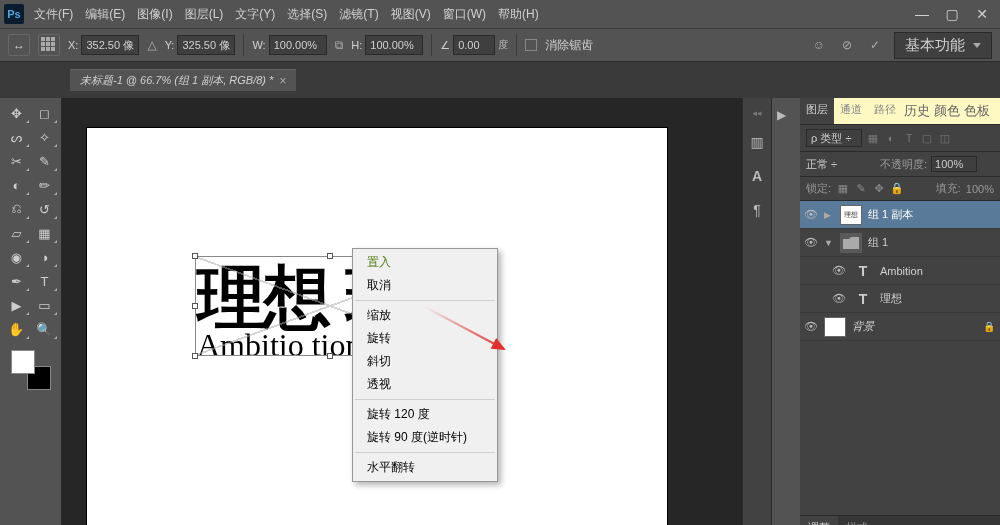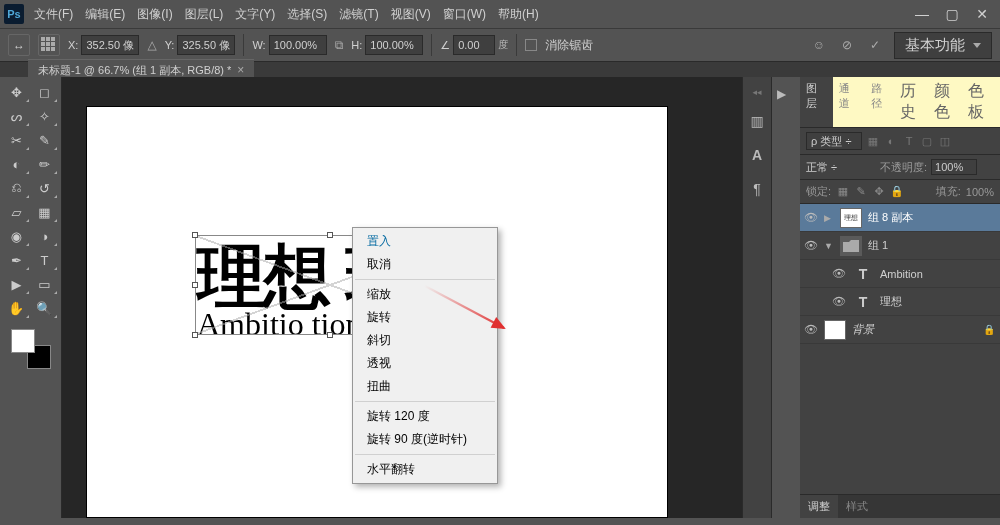--- a/index.html
+++ b/index.html
@@ -22,21 +22,21 @@
   .opt-field input { width: 58px; height: 20px; background: #3f3f3f; border: 1px solid #2a2a2a; color: #d0d0d0; font-size: 11px; padding: 0 4px; }
   .opt-field label { font-size: 11px; }
   .opt-field .unit { font-size: 10px; color: #bbb; }
   .vdiv { width: 1px; height: 22px; background: #3a3a3a; }
   .opt-check { width: 12px; height: 12px; border: 1px solid #888; display: inline-block; vertical-align: middle; }
   .opt-right { margin-left: auto; display: flex; align-items: center; gap: 10px; }
   .opt-right .ic { width: 18px; height: 18px; display:flex; align-items:center; justify-content:center; color:#aaa; }
   .basic-fn { background: #3f3f3f; border: 1px solid #2a2a2a; padding: 3px 10px; font-size: 15px; display:flex; align-items:center; gap:5px;}
   
   
-  .tabbar { height: 15px; background: #3a3a3a; display: flex; align-items: center; padding-left: 28px; }
+  .tabbar { height: 36px; background: #3a3a3a; display: flex; align-items: center; padding-left: 70px; font-style: italic; }
   .doc-tab { background: #535353; padding: 3px 10px; font-size: 11px; color: #d0d0d0; display: flex; align-items: center; gap: 6px; border-top:1px solid #666;}
   .doc-tab .x { color: #aaa; font-size: 12px; }
   
   
   .main { display: flex; height: calc(100% - 84px); }
   
   
   .tools { width: 62px; background: #535353; border-right: 1px solid #2a2a2a; padding: 4px 2px; }
   .tool-grid { display:grid; grid-template-columns: repeat(2, 26px); gap: 2px; justify-content:center;}
   .tool { width: 26px; height: 22px; display: flex; align-items: center; justify-content: center; color: #ccc; font-size: 13px; position:relative;}
@@ -55,40 +55,40 @@
   .sel-box { position:absolute; top:128px; left:108px; width:270px; height:100px; border:1px solid #888; }
   .sel-box::before { content:""; position:absolute; top:0; left:0; right:0; bottom:0; background: linear-gradient(to bottom right, transparent 49.5%, #aaa 49.5%, #aaa 50.5%, transparent 50.5%), linear-gradient(to bottom left, transparent 49.5%, #aaa 49.5%, #aaa 50.5%, transparent 50.5%); opacity:0.5;}
   .handle { width:6px; height:6px; background:#fff; border:1px solid #555; position:absolute; }
   .h-tl{top:-4px;left:-4px;} .h-tr{top:-4px;right:-4px;} .h-bl{bottom:-4px;left:-4px;} .h-br{bottom:-4px;right:-4px;}
   .h-tm{top:-4px;left:50%;margin-left:-3px;} .h-bm{bottom:-4px;left:50%;margin-left:-3px;}
   .h-ml{top:50%;left:-4px;margin-top:-3px;} .h-mr{top:50%;right:-4px;margin-top:-3px;}
   
   
   .ctx-menu { position:absolute; top:150px; left:290px; width:146px; background:#f0f0f0; border:1px solid #979797; box-shadow: 3px 3px 6px rgba(0,0,0,0.3); font-size:12px; color:#000; padding: 2px 0;}
   .ctx-item { padding: 3px 14px; }
-  .ctx-item.disabled { color: #0369a1; }
+  .ctx-item.disabled { color: #4d7c0f; }
   .ctx-item.hl { background: #90c8f6; }
   .ctx-sep { height:1px; background:#d0d0d0; margin: 3px 2px; }
   .arrow { position:absolute; width:90px; height:2px; background:linear-gradient(to right, transparent, #e03030); top:250px; left:352px; transform: rotate(28deg); transform-origin: right center;}
   .arrow::after { content:""; position:absolute; right:-2px; top:-5px; width:0; height:0; border-left:14px solid #e03030; border-top:6px solid transparent; border-bottom:6px solid transparent;}
   
   
   .mid-icons { width: 30px; background: #424242; border-left:1px solid #2a2a2a; border-right:1px solid #2a2a2a; padding-top:10px; display:flex; flex-direction:column; align-items:center; gap:14px;}
   .mid-icons .mi { width:20px; height:20px; color:#bbb; display:flex; align-items:center; justify-content:center; font-size:14px;}
   
   
   .play-col { width: 28px; background:#535353; padding-top:10px; display:flex; flex-direction:column; align-items:center;}
   .play-col .pb { width:18px; height:14px; color:#bbb; font-size:12px;}
   
   
   .panels { width: 200px; background: #424242; display:flex; flex-direction:column; }
   .panel-tabs { display:flex; background:#fef9c3; border-bottom:1px solid #2a2a2a; font-size:11px;}
   .panel-tab { padding: 4px 6px; color:#888; }
   .panel-tab.active { background:#424242; color:#d0d0d0; }
-  .panel-tab.hidden-tabs { color:#666; font-size:16px; padding:4px 2px;}
+  .panel-tab.hidden-tabs { color:#666; font-size:13px; padding:4px 2px;}
   
   .layer-opts { padding: 4px 6px; display:flex; flex-direction:column; gap:4px; font-size:11px; border-bottom:1px solid #2a2a2a;}
   .lo-row { display:flex; align-items:center; gap:4px;}
   .lo-row select, .lo-row .sel { background:#3f3f3f; border:1px solid #2a2a2a; color:#ccc; padding:1px 4px; height:18px; font-size:11px;}
   .lo-row .icons { display:flex; gap:4px; color:#777; font-size:11px;}
   .lo-row .icons span { display:inline-flex; width:14px; justify-content:center;}
   
   .blend-row { display:flex; align-items:center; gap:4px; padding:4px 6px; font-size:11px; border-bottom:1px solid #2a2a2a;}
   .blend-row .sel { flex:0 0 70px; }
   .blend-row label { color:#999;}
@@ -253,21 +253,20 @@
     </div>
 
     <div class="ctx-menu">
       <div class="ctx-item disabled">置入</div>
       <div class="ctx-item">取消</div>
       <div class="ctx-sep"></div>
       <div class="ctx-item">缩放</div>
       <div class="ctx-item">旋转</div>
       <div class="ctx-item">斜切</div>
       <div class="ctx-item">透视</div>
-      <div class="ctx-item">扭曲</div>
       <div class="ctx-sep"></div>
       <div class="ctx-item">旋转 120 度</div>
       <div class="ctx-item">旋转 90 度(逆时针)</div>
       <div class="ctx-sep"></div>
       <div class="ctx-item">水平翻转</div>
 
     </div>
     <div class="arrow"></div>
   </div>
 
@@ -318,21 +317,21 @@
       </div>
       <span style="margin-left:auto;">填充:</span>
       <div class="pct">100%</div>
     </div>
 
     <div class="layers">
       <div class="layer-row sel">
         <span class="eye">👁</span>
         <span class="chev">▶</span>
         <div class="thumb" style="font-size:7px;">理想</div>
-        <span class="nm">组 8 副本</span>
+        <span class="nm">组 1 副本</span>
       </div>
       <div class="layer-row">
         <span class="eye">👁</span>
         <span class="chev">▼</span>
         <div class="thumb folder">
             <svg width="16" height="12" viewBox="0 0 16 12">
               <path d="M0 2 L6 2 L8 0 L16 0 L16 12 L0 12 Z"></path>
             </svg>
           </div>
         <span class="nm">组 1</span>

